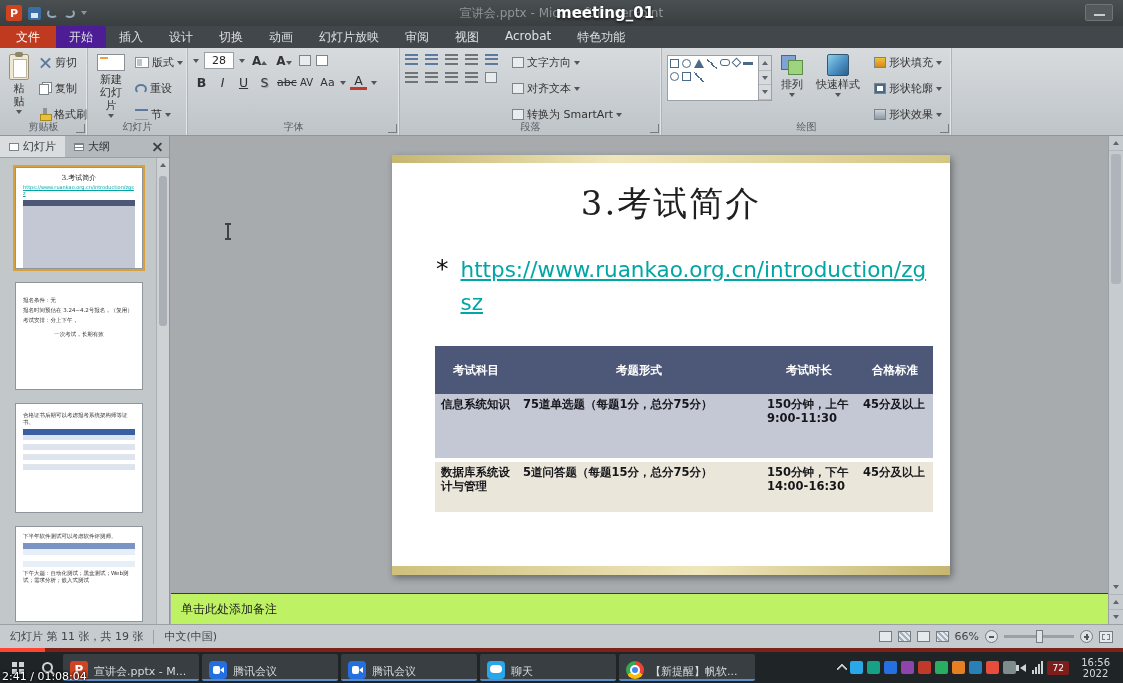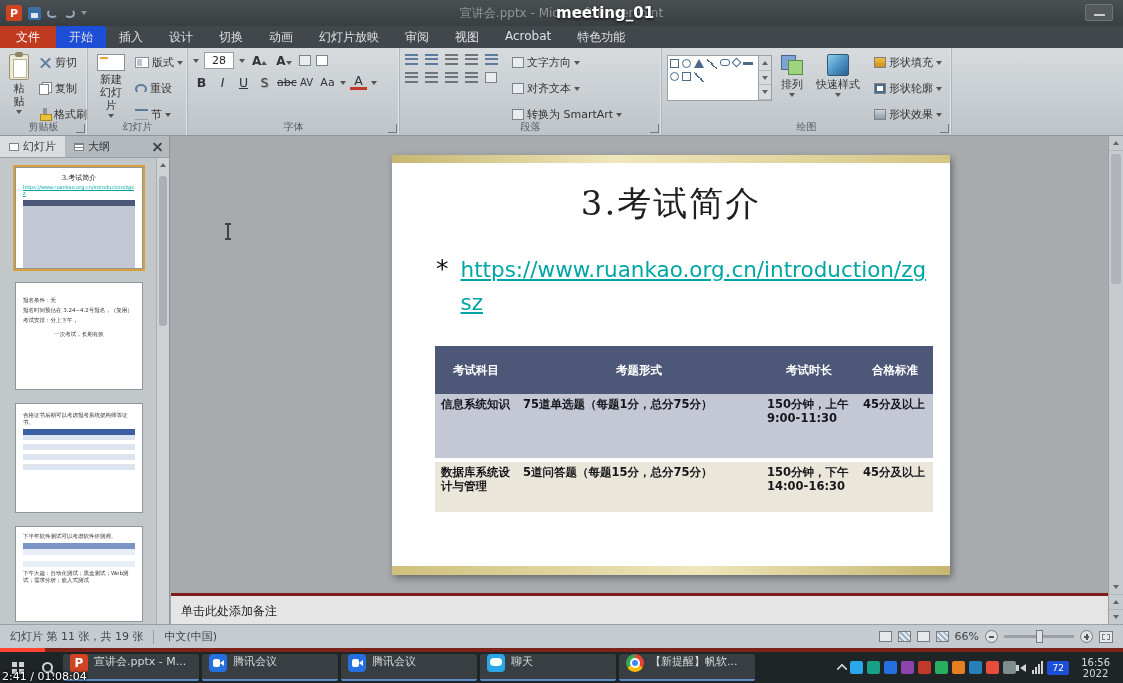--- a/index.html
+++ b/index.html
@@ -19,21 +19,21 @@
 .cd{width:0;height:0;border-left:3px solid transparent;border-right:3px solid transparent;border-top:4px solid #8d9497;display:inline-block}
 #win-title{position:absolute;left:0;right:0;text-align:center;font-size:12px;color:#8f9598;pointer-events:none}
 #min-btn{position:absolute;right:10px;top:4px;width:28px;height:17px;background:#54595c;border:1px solid #6e7478;border-radius:2px}
 #min-btn::after{content:"";position:absolute;left:8px;bottom:4px;width:11px;height:2px;background:#c9cdd0}
 #mtitle{position:absolute;top:4px;left:556px;color:#fff;font-size:15px;font-weight:bold;text-shadow:0 1px 3px #000;z-index:40}
 
 
 #tabrow{position:absolute;top:26px;left:0;right:0;height:22px;background:#42474b;display:flex;align-items:stretch;font-size:12px;color:#dde0e2}
 .filetab{background:#bf3a1e;color:#fff;padding:3px 16px 0}
 .rtab{padding:3px 13px 0}
-.rtab.active{background:#1d4ed8;border-radius:2px 2px 0 0}
+.rtab.active{background:#4c1d95;border-radius:2px 2px 0 0}
 
 
 #ribbon{position:absolute;top:48px;left:0;right:0;height:88px;background:linear-gradient(#d7dbde,#c7ccd0 65%,#bec4c8);border-bottom:1px solid #8f969b;display:flex}
 .rg{position:relative;height:100%;border-right:1px solid #adb3b8;box-shadow:inset -1px 0 0 #e2e6e8;padding:4px 5px 15px;display:flex;gap:4px}
 .rg-label{position:absolute;left:0;right:0;bottom:1px;text-align:center;font-size:10px;color:#565c61}
 .launch{position:absolute;right:2px;bottom:2px;width:9px;height:9px;border-right:1px solid #767c81;border-bottom:1px solid #767c81}
 .bigbtn{display:flex;flex-direction:column;align-items:center;gap:2px;padding:2px 4px;border-radius:3px;font-size:11px;color:#333;text-align:center;line-height:13px}
 .sbtn{display:flex;align-items:center;gap:3px;font-size:11px;color:#333;padding:1px 2px;white-space:nowrap}
 .scol{display:flex;flex-direction:column;justify-content:flex-start;gap:9px;padding-top:2px}
 .dk{border-top-color:#555}
@@ -142,21 +142,21 @@
 .rgap{height:4px}
 #ibeam{position:absolute;left:227px;top:224px;width:2px;height:15px;background:#3c4246}
 #ibeam::before,#ibeam::after{content:"";position:absolute;left:-2px;width:6px;height:2px;background:#3c4246}
 #ibeam::before{top:-1px}#ibeam::after{bottom:-1px}
 
 
 #vscroll{position:absolute;right:0;top:136px;width:15px;height:489px;background:#c6cbcf;border-left:1px solid #9aa0a5;display:flex;flex-direction:column;align-items:center}
 #vscroll .box{width:100%;height:15px;display:flex;align-items:center;justify-content:center;border-bottom:1px solid #b0b6ba}
 #vscroll .vt{position:absolute;left:2px;right:2px;top:18px;height:130px;background:#aeb4b9;border-radius:3px}
 #vscroll .bot{margin-top:auto;width:100%}
-#notes{position:absolute;left:171px;top:593px;width:937px;height:31px;background:#e5e5e5;border-top:3px solid #7f1d1d;padding:7px 10px;font-size:12px;color:#1d1d1d}
+#notes{position:absolute;left:171px;top:593px;width:937px;height:31px;background:#bef264;border-top:1px solid #7f1d1d;padding:7px 10px;font-size:12px;color:#1d1d1d}
 #statusbar{position:absolute;left:0;top:624px;width:100%;height:24px;background:#c6cbcf;border-top:1px solid #9aa0a5;display:flex;align-items:center;padding:0 10px;font-size:11px;color:#3f454a;gap:10px}
 .sep{width:1px;height:14px;background:#9aa0a5}
 #sb-right{margin-left:auto;display:flex;align-items:center;gap:6px}
 .vico{width:13px;height:11px;border:1px solid #767c81;background:#e6eaec}
 .vico.s{background:repeating-linear-gradient(45deg,#e6eaec 0 2px,#9fb3c4 2px 4px)}
 .zbtn{width:13px;height:13px;border:1px solid #767c81;border-radius:50%;background:#dfe3e6;position:relative}
 .zbtn::after{content:"";position:absolute;left:3px;top:5px;width:5px;height:2px;background:#555}
 .zbtn.p::before{content:"";position:absolute;left:5px;top:3px;width:2px;height:6px;background:#555}
 .ztrack{width:70px;height:3px;background:#9aa0a5;position:relative}
 .zthumb{position:absolute;left:45%;top:-5px;width:7px;height:13px;background:#dfe3e6;border:1px solid #767c81}
@@ -165,41 +165,41 @@
 
 
 #vprog{position:absolute;left:0;top:648px;width:100%;height:4px;background:#7c2218}
 #vprog .done{width:4%;height:100%;background:#ff4530}
 #taskbar{position:absolute;left:0;top:652px;width:100%;height:31px;background:#1f2427;display:flex;align-items:center;gap:3px;padding:0 5px}
 .tbi{width:26px;height:27px;display:flex;align-items:center;justify-content:center}
 .wgrid{position:relative;width:12px;height:12px}
 .wgrid::before{content:"";position:absolute;width:5px;height:5px;background:#cfd3d6;box-shadow:7px 0 0 #cfd3d6,0 7px 0 #cfd3d6,7px 7px 0 #cfd3d6}
 .srch{width:11px;height:11px;border:2px solid #cfd3d6;border-radius:50%;position:relative}
 .srch::after{content:"";position:absolute;right:-4px;bottom:-3px;width:5px;height:2px;background:#cfd3d6;transform:rotate(45deg)}
-.tbapp{width:136px;height:27px;background:#383e41;border-radius:2px;display:flex;align-items:flex-start;gap:6px;padding:0 7px;color:#d8dbdd;font-size:11px;white-space:nowrap;overflow:hidden;border-bottom:2px solid #6f7competitor}
+.tbapp{width:136px;height:27px;background:#383e41;border-radius:2px;display:flex;align-items:flex-end;gap:6px;padding:0 7px;color:#d8dbdd;font-size:11px;white-space:nowrap;overflow:hidden;border-bottom:2px solid #6f7competitor}
 .tbapp{border-bottom:2px solid #5b8cc8}
 .aic{width:18px;height:18px;flex:0 0 18px;border-radius:3px;position:relative}
 .ap-ppt{background:#d04423;color:#fff;font-size:12px;font-weight:bold;display:flex;align-items:center;justify-content:center}
 .ap-ppt::after{content:"P"}
 .ap-meet{background:#2470e0;border-radius:4px}
 .ap-meet::after{content:"";position:absolute;left:4px;top:5px;width:7px;height:8px;background:#fff;border-radius:2px}
 .ap-meet::before{content:"";position:absolute;right:3px;top:6px;width:0;height:0;border-top:3px solid transparent;border-bottom:3px solid transparent;border-right:4px solid #fff}
 .ap-chat{background:#2aa7e8;border-radius:4px}
 .ap-chat::after{content:"";position:absolute;left:3px;top:4px;width:12px;height:8px;background:#fff;border-radius:4px}
 .ap-chrome{border-radius:50%;background:conic-gradient(#ea4335 0 33%,#fbbc05 0 66%,#34a853 0 100%)}
 .ap-chrome::before{content:"";position:absolute;left:4px;top:4px;width:10px;height:10px;background:#fff;border-radius:50%}
 .ap-chrome::after{content:"";position:absolute;left:6px;top:6px;width:6px;height:6px;background:#4285f4;border-radius:50%}
 .tray{margin-left:auto;display:flex;align-items:center;gap:4px}
 .ti{width:13px;height:13px;border-radius:2px}
 .chev{width:8px;height:8px;border-left:2px solid #cfd3d6;border-top:2px solid #cfd3d6;transform:rotate(45deg);margin-top:3px;border-radius:1px}
 .spk{width:0;height:0;border-top:4px solid transparent;border-bottom:4px solid transparent;border-right:6px solid #cfd3d6;position:relative;margin-right:2px}
 .spk::after{content:"";position:absolute;left:-4px;top:-3px;width:3px;height:6px;background:#cfd3d6}
 .bars{display:flex;align-items:flex-end;gap:1px}
 .bars i{width:2px;background:#cfd3d6;display:block}
-.batt{min-width:22px;height:14px;background:#1d4ed8;border-radius:2px;color:#fff;font-size:9px;display:flex;align-items:center;justify-content:center;padding:0 2px}
+.batt{min-width:22px;height:14px;background:#7f1d1d;border-radius:2px;color:#fff;font-size:9px;display:flex;align-items:center;justify-content:center;padding:0 2px}
 .clock{color:#d8dbdd;font-size:10px;line-height:11px;text-align:center;margin:0 8px}
 #ptime{position:absolute;left:2px;bottom:0;color:#fff;font-size:11px;text-shadow:0 0 3px #000,0 0 3px #000;z-index:50}
 </style>
 </head>
 <body>
 
 <div id="screen">
 
   <div id="titlebar">
     <div class="qat">

